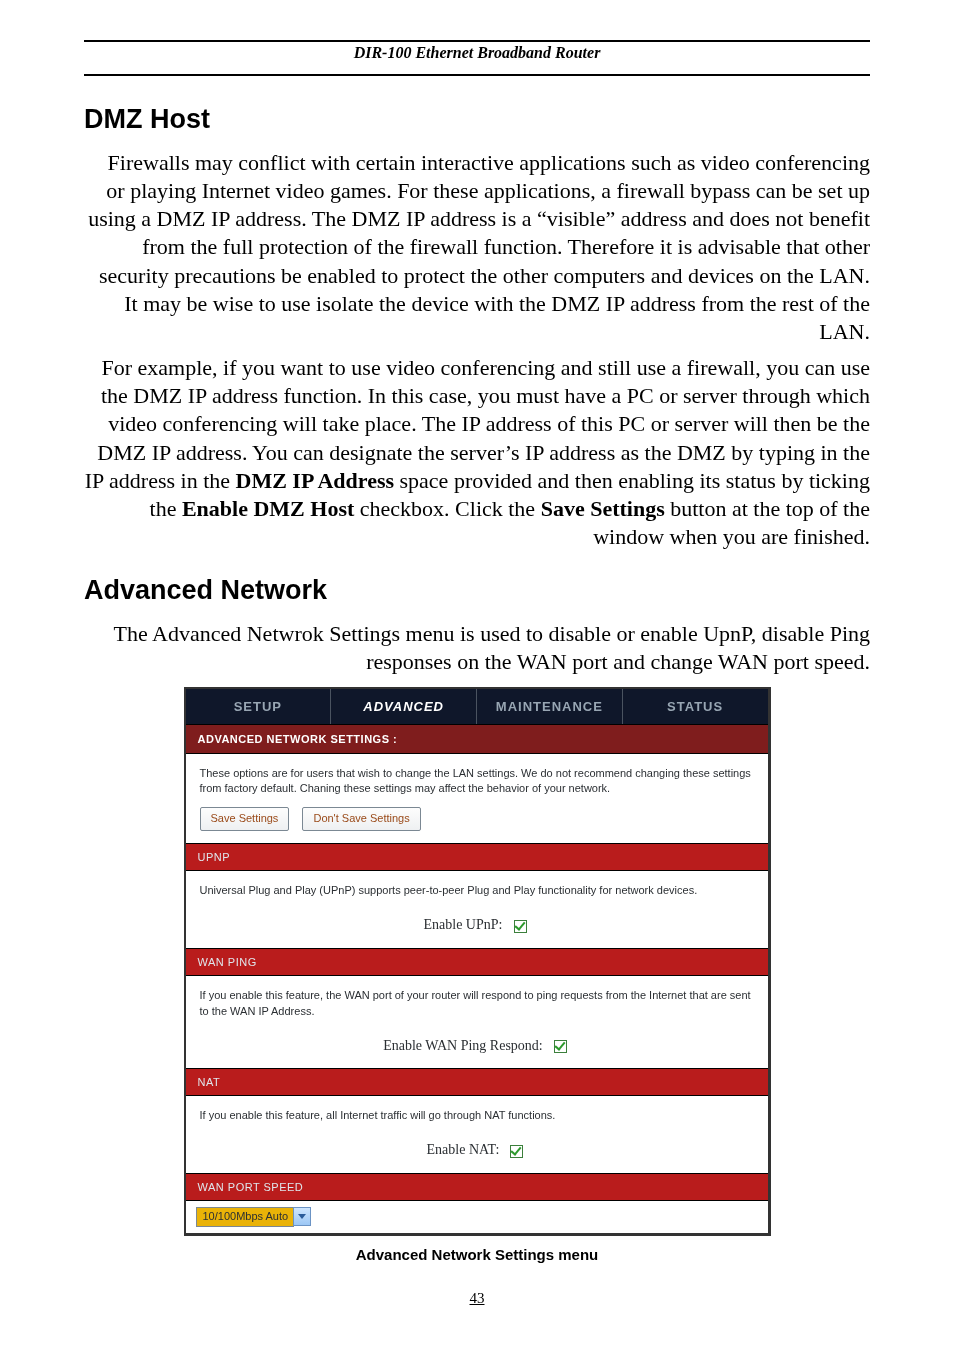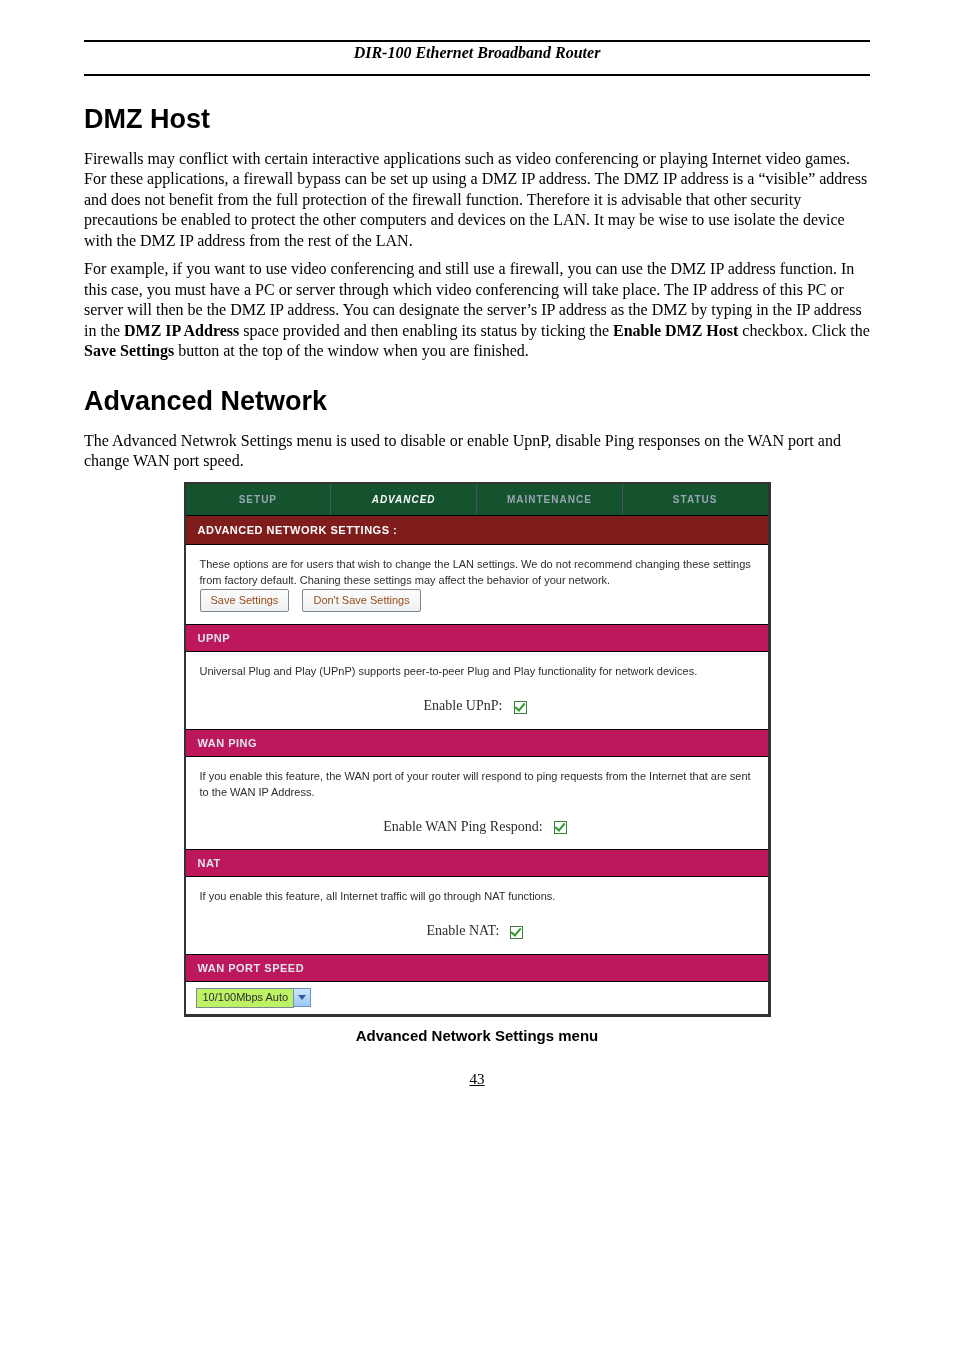--- a/index.html
+++ b/index.html
@@ -1,44 +1,44 @@
 <!DOCTYPE html>
 <html><head>
 <meta charset="utf-8">
 <style>
   html,body{margin:0;padding:0;background:#fff;}
   body{font-family:"Times New Roman",Times,serif;color:#000;}
   .page{width:954px;margin:0 auto;padding:40px 84px 60px 84px;box-sizing:border-box;}
   .header-line{border-top:2px solid #000;margin-bottom:2px;}
   .page-header{text-align:center;font-style:italic;font-weight:bold;font-size:16px;padding-bottom:12px;border-bottom:2px solid #000;margin-bottom:28px;}
   h2{font-family:Arial,Helvetica,sans-serif;font-weight:bold;font-size:27px;margin:24px 0 14px 0;}
-  p.body{font-size:16px;line-height:1.28;margin:0 0 8px 0;text-align:left;}
+  p.body{font-size:22px;line-height:1.28;margin:0 0 8px 0;text-align:right;}
   .caption{font-family:Arial,Helvetica,sans-serif;font-weight:bold;text-align:center;font-size:15px;margin-top:10px;}
   .pagenum{text-align:center;font-size:15px;margin-top:27px;text-decoration:underline;}
 
   
   .shot-wrap{width:582px;margin:10px auto 0 auto;border:2px solid #333;border-right-width:3px;border-bottom-width:3px;}
   .tabs{display:flex;width:100%;}
-  .tab{flex:1;text-align:center;font-family:Verdana,Geneva,sans-serif;font-size:10px;font-weight:bold;letter-spacing:1px;padding:10px 0;color:#98a6b3;background:#14532d;border-right:1px solid #4a5360;}
+  .tab{flex:1;text-align:center;font-family:Verdana,Geneva,sans-serif;font-size:13px;font-weight:bold;letter-spacing:1px;padding:10px 0;color:#98a6b3;background:#0f172a;border-right:1px solid #4a5360;}
   .tab:last-child{border-right:none;}
   .tab.active{color:#fff;font-style:italic;}
   .band{background:#7f1d1d;color:#fff;font-family:Verdana,Geneva,sans-serif;font-weight:bold;font-size:11px;letter-spacing:0.5px;padding:8px 12px;border-top:1px solid #000;}
-  .darkband{background:#be185d;color:#dfe6ec;font-family:Verdana,Geneva,sans-serif;font-weight:bold;font-size:11px;letter-spacing:0.5px;padding:7px 12px;border-top:1px solid #000;}
+  .darkband{background:#b91c1c;color:#dfe6ec;font-family:Verdana,Geneva,sans-serif;font-weight:normal;font-size:11px;letter-spacing:0.5px;padding:7px 12px;border-top:1px solid #000;}
   .panel{background:#fff;padding:12px 14px;font-family:Verdana,Geneva,sans-serif;font-size:11px;color:#2b2f33;border-top:1px solid #000;line-height:1.45;}
   .panel.tight{padding:6px 10px;}
-  .btnrow{margin-top:0;}
+  .btnrow{margin-top:10px;}
   .rbtn{display:inline-block;border:1px solid #7b8893;background:linear-gradient(#fdfdfd,#eef0f2);color:#9a4b1a;font-family:Verdana,Geneva,sans-serif;font-size:11px;padding:3px 10px;border-radius:2px;margin-right:10px;cursor:pointer;}
   .centerrow{text-align:center;margin-top:16px;}
   .centerrow label{font-family:Liberation Serif, serif;font-size:14px;color:#2b2f33;margin-right:4px;}
   .chk{appearance:none;-webkit-appearance:none;width:13px;height:13px;border:1px solid #3b7f3b;background:#fff;display:inline-block;position:relative;vertical-align:middle;}
   .chk:checked::after{content:"";position:absolute;left:2px;top:-1px;width:4px;height:8px;border:solid #2c9a2c;border-width:0 2px 2px 0;transform:rotate(40deg);}
   .sel-arrow{display:inline-block;width:16px;height:17px;background:linear-gradient(#cfe6ff,#9cc7f5);border:1px solid #6b93c4;vertical-align:middle;position:relative;margin-left:-1px;}
   .sel-arrow::after{content:"";position:absolute;left:4px;top:6px;border-left:4px solid transparent;border-right:4px solid transparent;border-top:5px solid #2b5c9b;}
   .sel-wrap{display:inline-flex;align-items:stretch;border:0;}
-  .sel-text{display:inline-block;border:1px solid #7b8893;border-right:none;padding:1px 6px;font-family:Verdana,Geneva,sans-serif;font-size:11px;background:#bef264;}
+  .sel-text{display:inline-block;border:1px solid #7b8893;border-right:none;padding:1px 6px;font-family:Verdana,Geneva,sans-serif;font-size:11px;background:#eab308;}
 </style>
 </head>
 <body>
 
 <div class="page">
   <div class="header-line"></div>
   <div class="page-header">DIR-100 Ethernet Broadband Router</div>
 
   <h2>DMZ Host</h2>
   <p class="body">Firewalls may conflict with certain interactive applications such as video conferencing or playing Internet video games. For these applications, a firewall bypass can be set up using a DMZ IP address. The DMZ IP address is a “visible” address and does not benefit from the full protection of the firewall function. Therefore it is advisable that other security precautions be enabled to protect the other computers and devices on the LAN. It may be wise to use isolate the device with the DMZ IP address from the rest of the LAN.</p>

